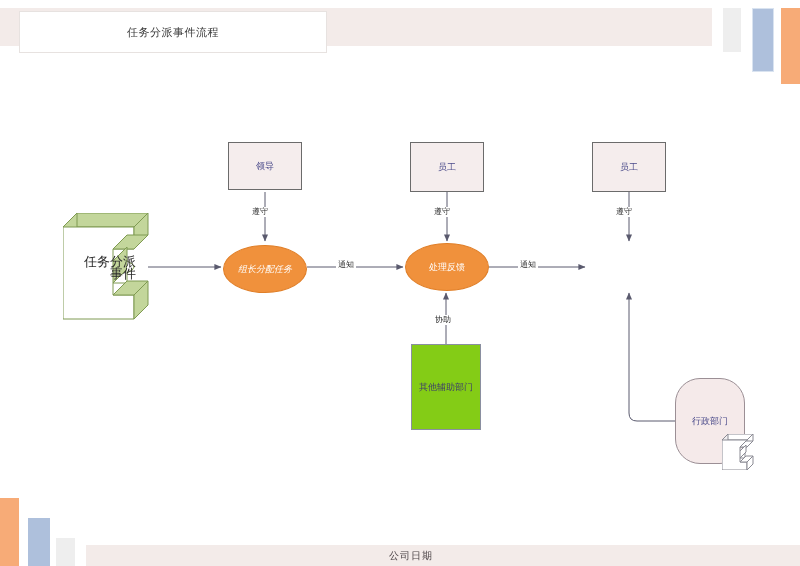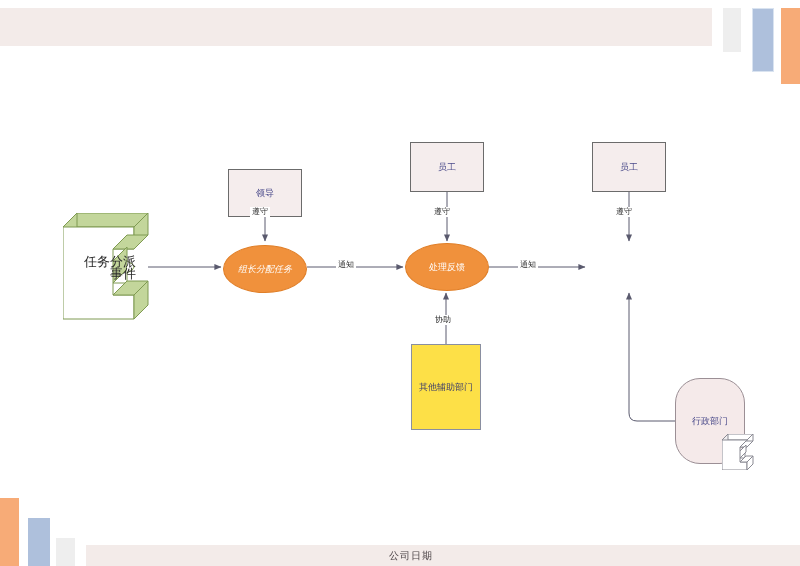--- a/index.html
+++ b/index.html
@@ -42,21 +42,21 @@
   .node{position:absolute;box-sizing:border-box;display:flex;
         align-items:center;justify-content:center;text-align:center;}
 
   
   .role-box{
     background:#f5eded;border:1px solid #6b6b6b;
     font-size:9px;color:#4a4a8a;
   }
   
   .aux-box{
-    background:#fde047;border:1px solid #8a8fa0;
+    background:#84cc16;border:1px solid #8a8fa0;
     font-size:9px;color:#3d3d6b;
   }
   
   .doc-box{
     background:#f5eaea;border:1px solid #9b8f95;
     font-size:9px;color:#4a4a8a;
   }
   
   .ellipse{
     background:#f0913c;border:1px solid #e07f28;border-radius:50%;
@@ -82,20 +82,23 @@
   <div class="deco ftr-band"></div>
 
   <div class="deco bar-tr-gray"></div>
   <div class="deco bar-tr-blue"></div>
   <div class="deco bar-tr-orng"></div>
 
   <div class="deco bar-bl-orng"></div>
   <div class="deco bar-bl-blue"></div>
   <div class="deco bar-bl-gray"></div>
 
+  <div class="title-card">
+    <span>任务分派事件流程</span>
+  </div>
 
   <div class="footer-text">公司日期</div>
 
   <div id="flow">
 
     <svg width="800" height="566" style="position:absolute;left:0;top:0;">
       <defs>
         <marker id="ah" markerWidth="8" markerHeight="8" refX="6.6" refY="3" orient="auto" markerUnits="strokeWidth">
           <path d="M0,0 L7,3 L0,6 z" fill="#5a5a6e"></path>
         </marker>
@@ -134,21 +137,21 @@
       <polygon points="50,82 64,68 85,68 71,82" fill="#c3d69b" stroke="#7f9a52" stroke-width="1"></polygon>
       <polygon points="71,82 85,68 85,92 71,106" fill="#c3d69b" stroke="#7f9a52" stroke-width="1"></polygon>
 
       <path d="M64,48 Q78,54 64,60" fill="#ffffff" stroke="#7f9a52" stroke-width="1"></path>
     </svg>
     <div class="start-label" style="left:76px;top:256px;width:60px;">
       <div>任务分派</div>
       <div>事件</div>
     </div>
 
-    <div class="node role-box" style="left:228px;top:142px;width:74px;height:48px;margin-top:27px;">
+    <div class="node role-box" style="left:228px;top:142px;width:74px;height:48px;">
       <span>领导</span>
     </div>
     <div class="node role-box" style="left:410px;top:142px;width:74px;height:50px;">
       <span>员工</span>
     </div>
     <div class="node role-box" style="left:592px;top:142px;width:74px;height:50px;">
       <span>员工</span>
     </div>
 
     <div class="node ellipse" style="left:223px;top:245px;width:84px;height:48px;font-style:italic;">

